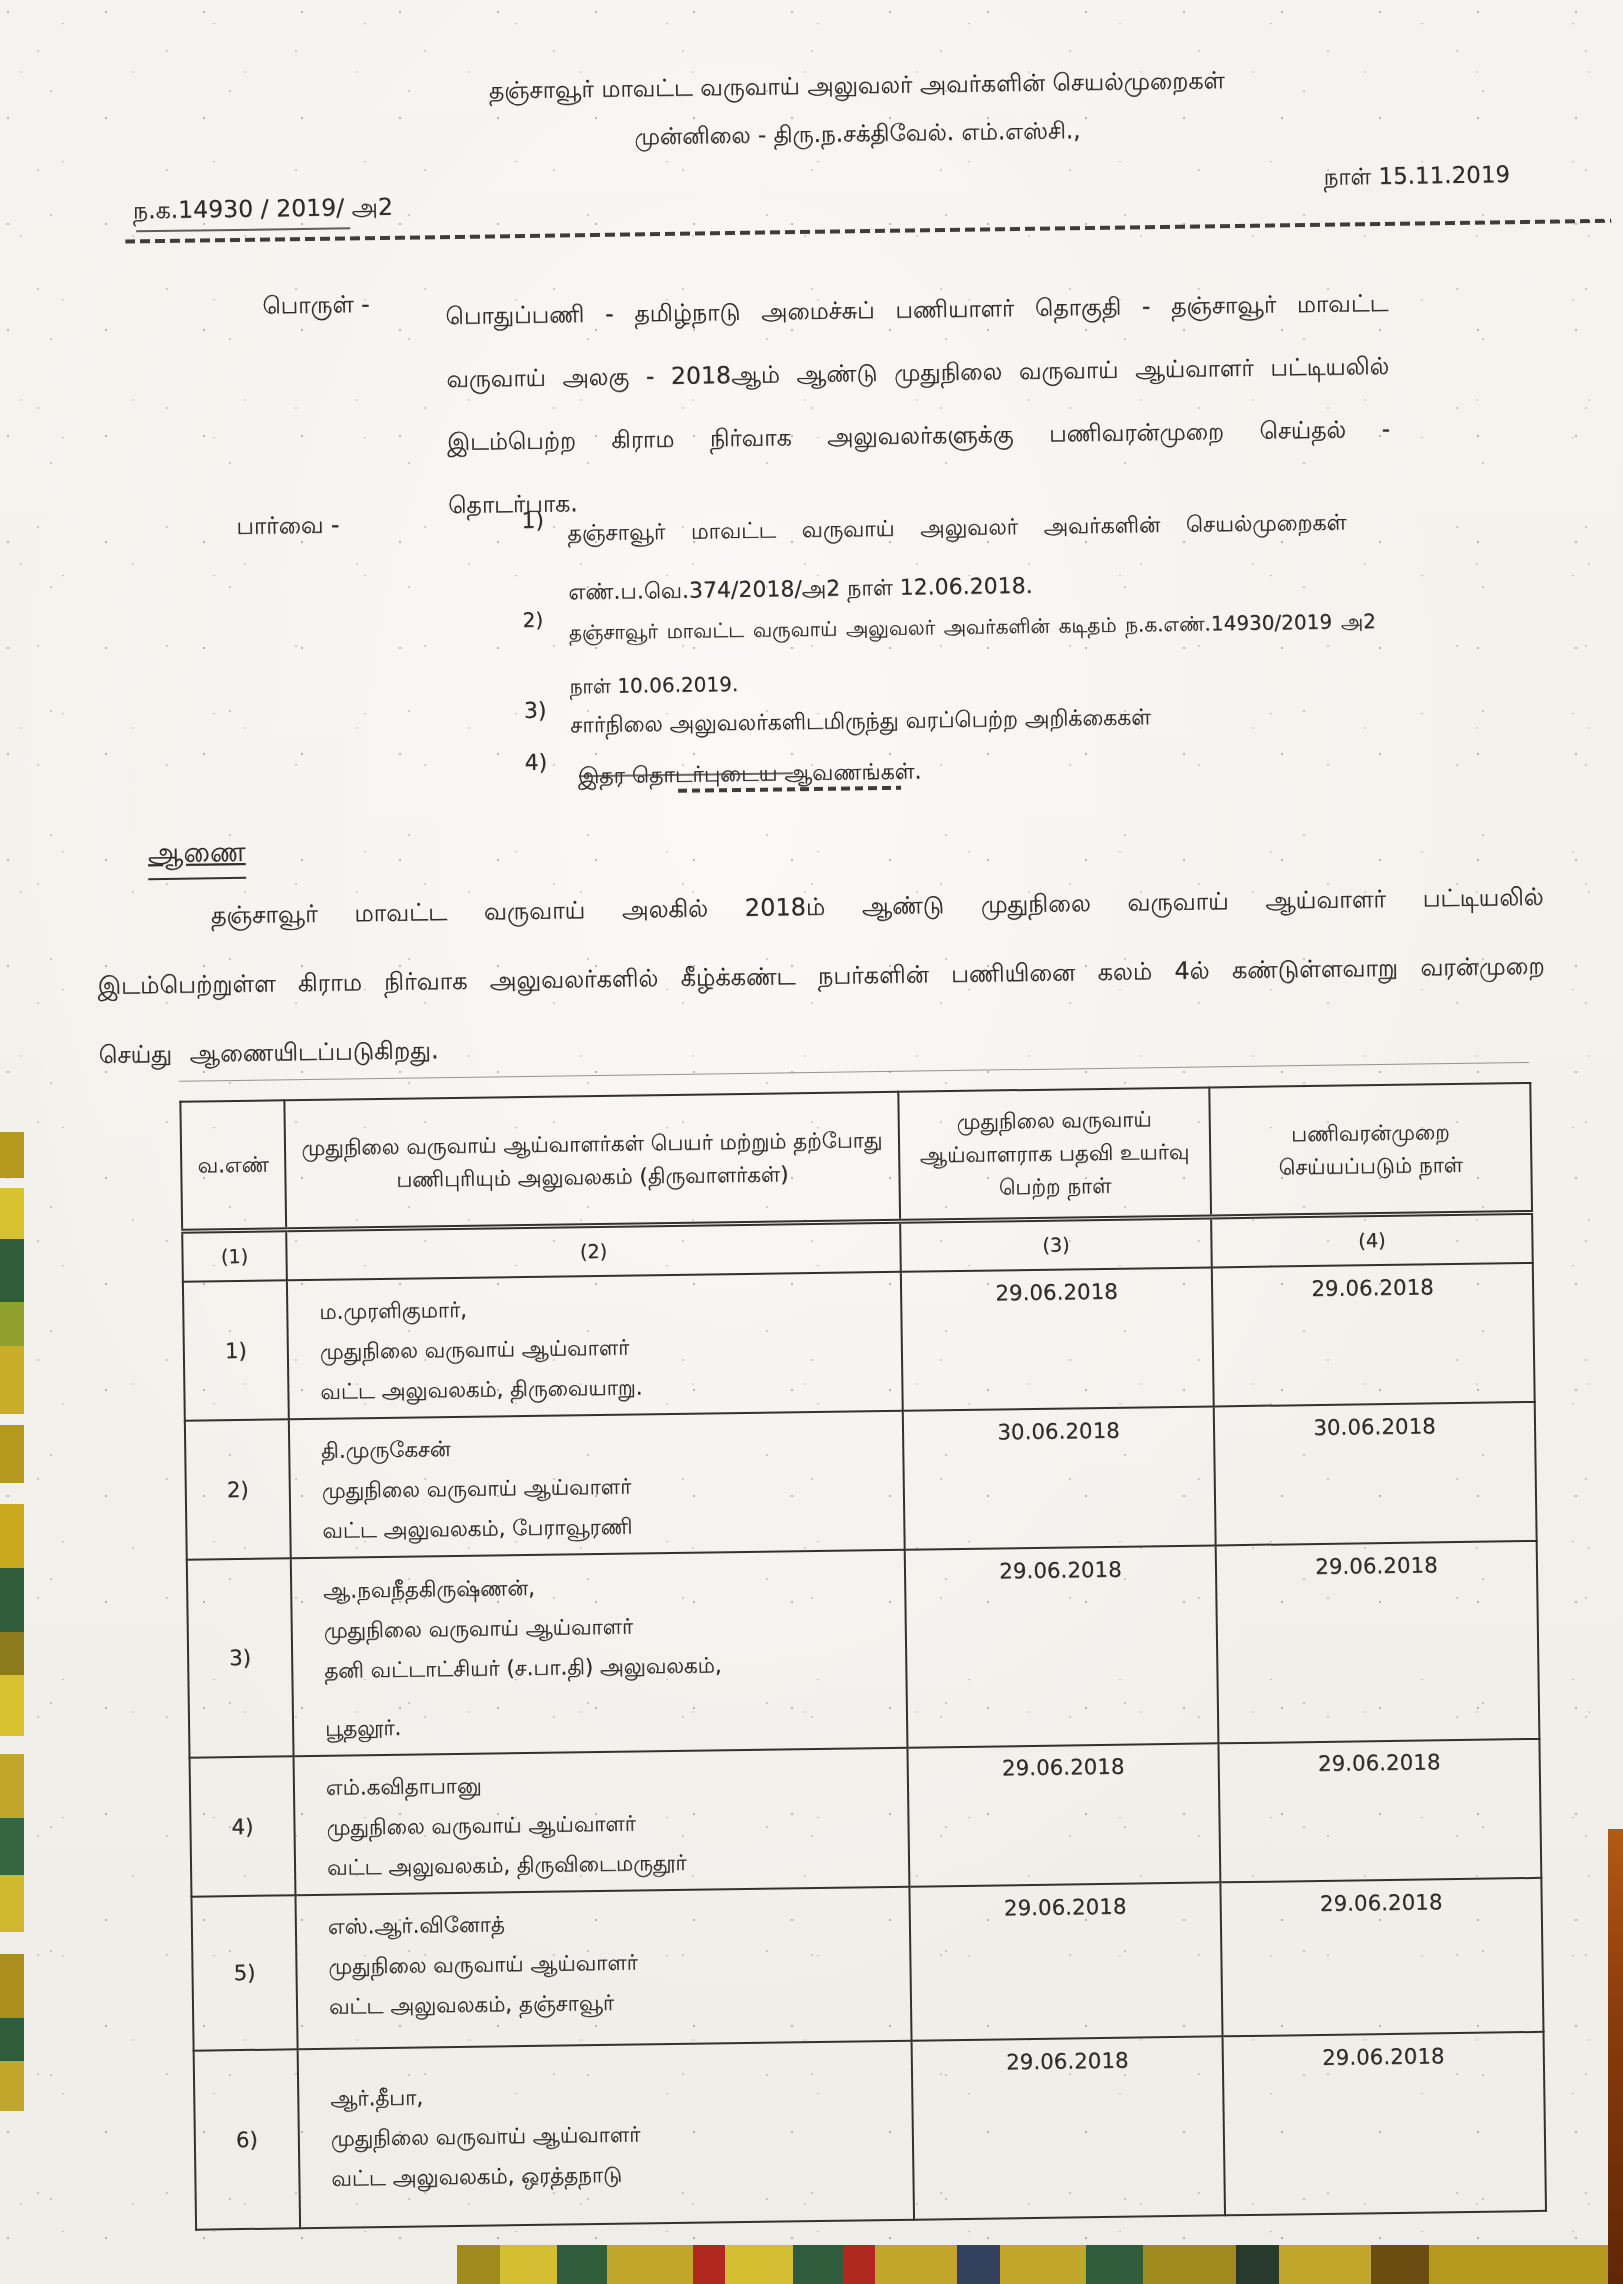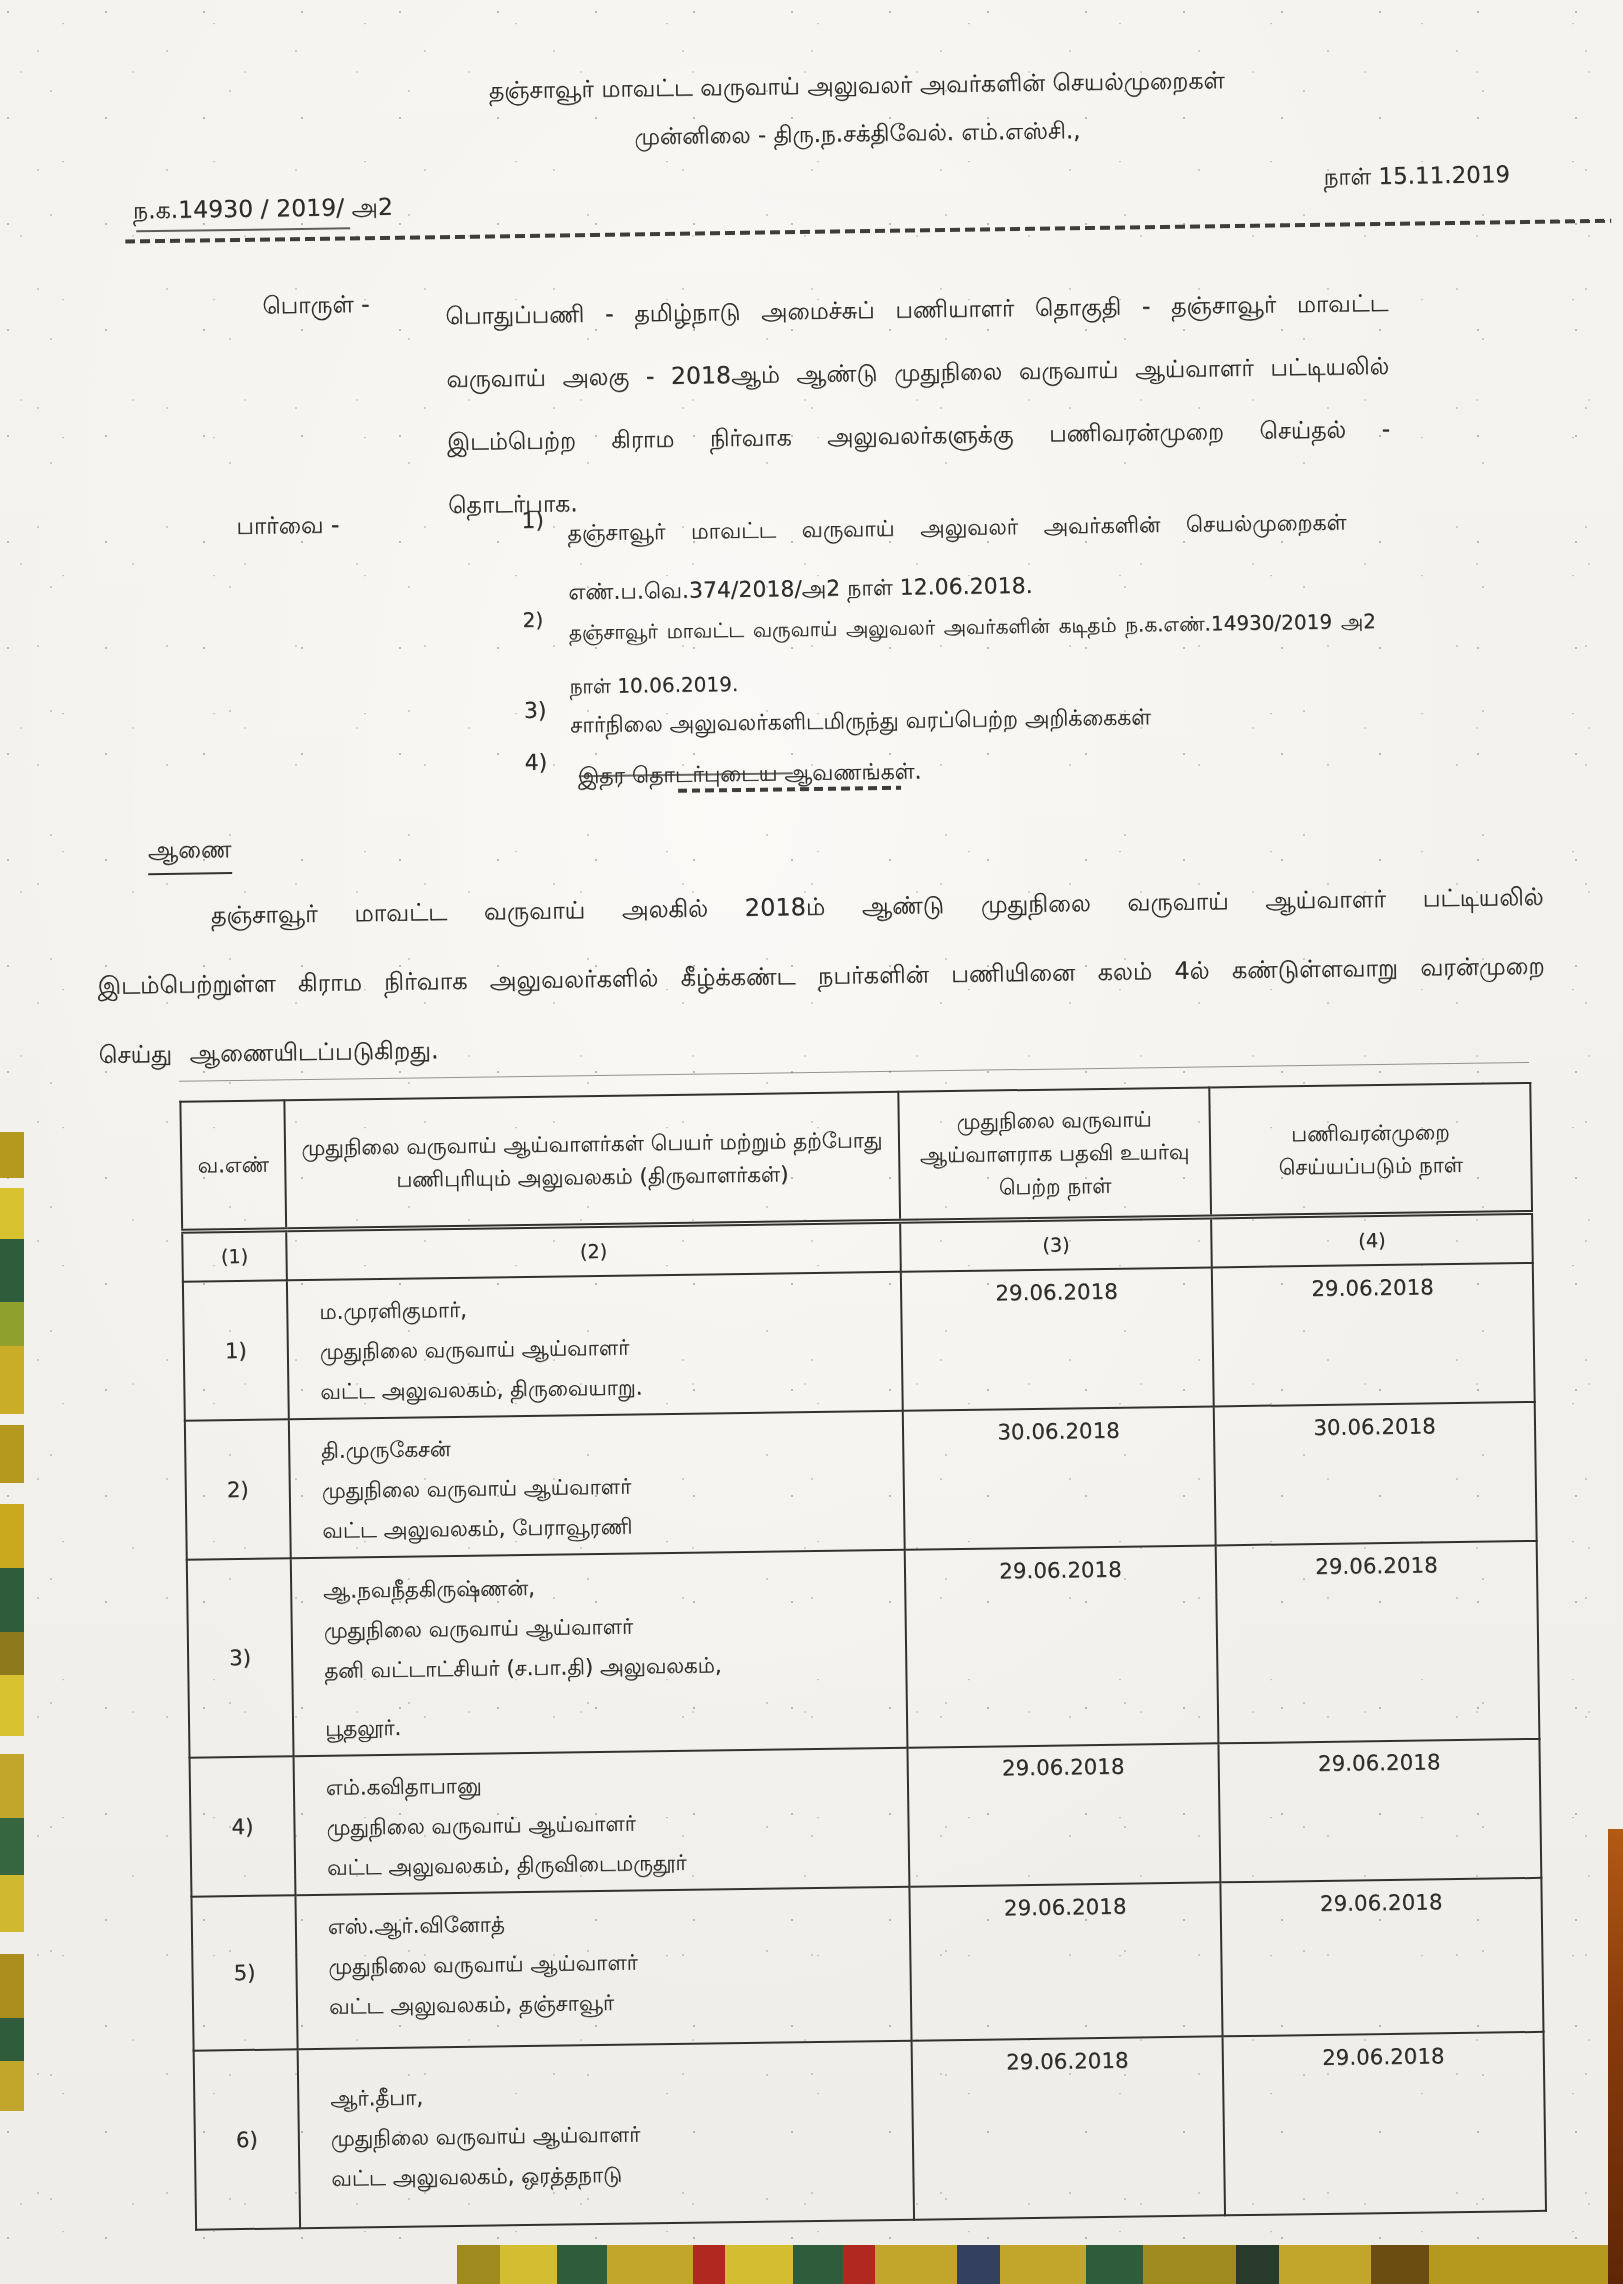--- a/index.html
+++ b/index.html
@@ -36,21 +36,21 @@
     background:repeating-linear-gradient(90deg,#3f3d3a 0 9.3px,transparent 9.3px 15px);}
   .subject-label{left:274px;top:284px;font-size:23.6px;}
   .subject-text{left:457px;top:280px;width:943px;font-size:23.6px;line-height:63px;text-align:justify;text-justify:inter-word;word-spacing:7.1px;}
   .ref-label{left:245px;top:504px;font-size:23.6px;}
   .ref-num{position:absolute;font-size:22px;text-shadow:0.3px 0.4px 0.6px rgba(46,45,43,.5);}
   .ref-item{position:absolute;font-size:22px;line-height:59px;text-align:justify;text-justify:inter-word;text-shadow:0.3px 0.4px 0.6px rgba(46,45,43,.5);}
   .ref-item.small{font-size:20px;line-height:54px;}
   .item4-underline{position:absolute;left:584px;top:772px;width:214px;height:2.1px;background:#3a3834;opacity:.75;}
   .small-dashed{position:absolute;left:683px;top:787px;width:223px;height:3.6px;
     background:repeating-linear-gradient(90deg,#3f3d3a 0 8.6px,transparent 8.6px 13.6px);}
-  .order-heading{left:152px;top:827px;font-size:24px;border-bottom:2.1px solid #343230;padding-bottom:5.7px;}
+  .order-heading{left:152px;top:827px;font-size:28px;border-bottom:2.1px solid #343230;padding-bottom:5.7px;text-decoration:underline;}
   .order-paragraph{left:100px;top:873px;width:1447px;font-size:24px;line-height:69px;text-align:justify;text-justify:inter-word;word-spacing:10px;text-indent:114px;}
   .pre-table-line{position:absolute;left:180px;top:1072px;width:1350px;height:1.4px;background:#55524e;opacity:.6;}
   table.main{position:absolute;left:180px;top:1092px;width:1350px;border-collapse:collapse;table-layout:fixed;}
   table.main td,table.main th{border:2.1px solid #33312e;font-weight:normal;
     text-shadow:0.3px 0.4px 0.6px rgba(46,45,43,.5);}
   tr.hdr{height:129px;}
   tr.hdr th{font-size:21.4px;line-height:33px;text-align:center;vertical-align:middle;padding:5.7px 13px;border-bottom:5px double #33312e;}
   tr.nums{height:51px;}
   tr.nums td{font-size:19.3px;text-align:center;vertical-align:middle;}
   td.sno{text-align:center;vertical-align:middle;font-size:21.4px;}

